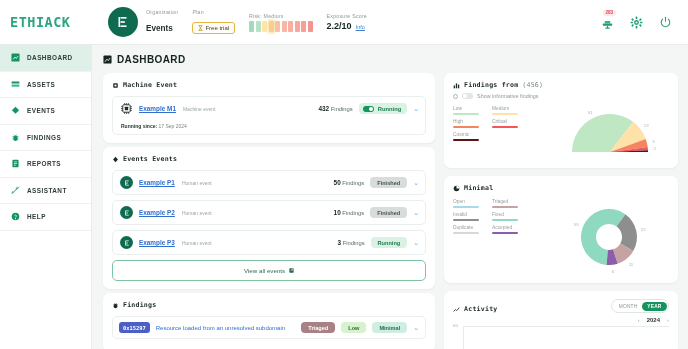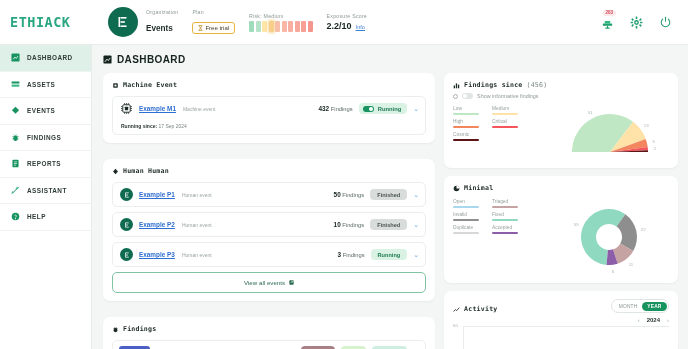--- a/index.html
+++ b/index.html
@@ -83,21 +83,21 @@
     padding: 9px 10px 0 11px;
     display: flex; flex-direction: column; min-width: 0;
     overflow: hidden;
   }
   .page-title {
     display: flex; align-items: center; gap: 5px;
     font-size: 10px; font-weight: 700; color: #16241f;
     letter-spacing: .4px; margin-bottom: 8px;
   }
   .columns { flex: 1; display: flex; gap: 9px; min-height: 0; }
-  .col-left { flex: 1.42; display: flex; flex-direction: column; gap: 16px; min-width: 0; }
+  .col-left { flex: 1.42; display: flex; flex-direction: column; gap: 4px; min-width: 0; }
   .col-right { flex: 1; display: flex; flex-direction: column; gap: 8px; min-width: 0; }
 
   .card {
     background: #ffffff; border-radius: 7px;
     padding: 8px 9px; box-shadow: 0 1px 2px rgba(20,40,35,.05);
   }
   .card-title {
     display: flex; align-items: center; gap: 4px;
     font-family: "DejaVu Sans Mono", monospace;
     font-size: 6.6px; font-weight: 700; color: #1d2b26;
@@ -431,21 +431,21 @@
             </div>
           </div>
 
           <div class="card">
             <div class="card-title">
               <span class="ct-ico">
                 <svg width="7" height="7" viewBox="0 0 8 8">
                   <path d="M4 0.8L6.8 4 4 7.2 1.2 4z" fill="#1d2b26"></path>
                 </svg>
               </span>
-              <span>Human Human</span>
+              <span>Events Events</span>
             </div>
             <div id="human-rows">
                 <div class="evrow">
                   <span class="ev-avatar">
                     <svg width="8" height="8" viewBox="0 0 16 16">
                       <rect x="4" y="3" width="1.5" height="10" fill="#fff"></rect>
                       <rect x="6" y="3" width="5.5" height="1.5" fill="#fff"></rect>
                       <rect x="6" y="7.3" width="4" height="1.5" fill="#fff"></rect>
                       <rect x="6" y="11.5" width="5.5" height="1.5" fill="#fff"></rect>
                     </svg>
@@ -528,21 +528,21 @@
 
           <div class="card" style="padding-bottom:6px;">
             <div class="card-title" style="margin-bottom:4px;">
               <span class="ct-ico">
                 <svg width="7" height="7" viewBox="0 0 8 8">
                   <rect x="0.8" y="4" width="1.5" height="3.2" fill="#1d2b26"></rect>
                   <rect x="3.2" y="1.6" width="1.5" height="5.6" fill="#1d2b26"></rect>
                   <rect x="5.6" y="3" width="1.5" height="4.2" fill="#1d2b26"></rect>
                 </svg>
               </span>
-              <span>Findings since</span>
+              <span>Findings from</span>
               <span class="fd-count">(456)</span>
             </div>
             <div class="show-inf">
               <span class="radio-dot"></span>
               <span class="sw-track"></span>
               <span>Show informative findings</span>
             </div>
 
             <div class="chart-flex">
               <div class="chart-left">

